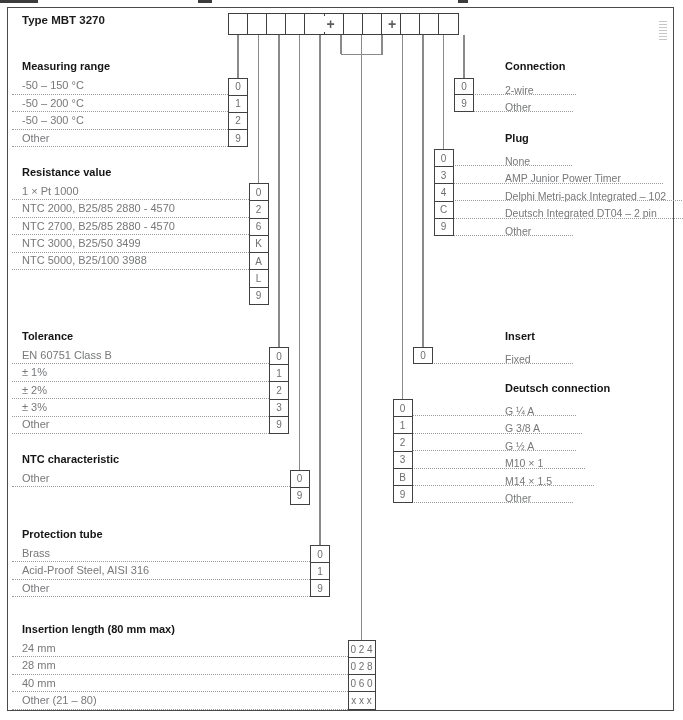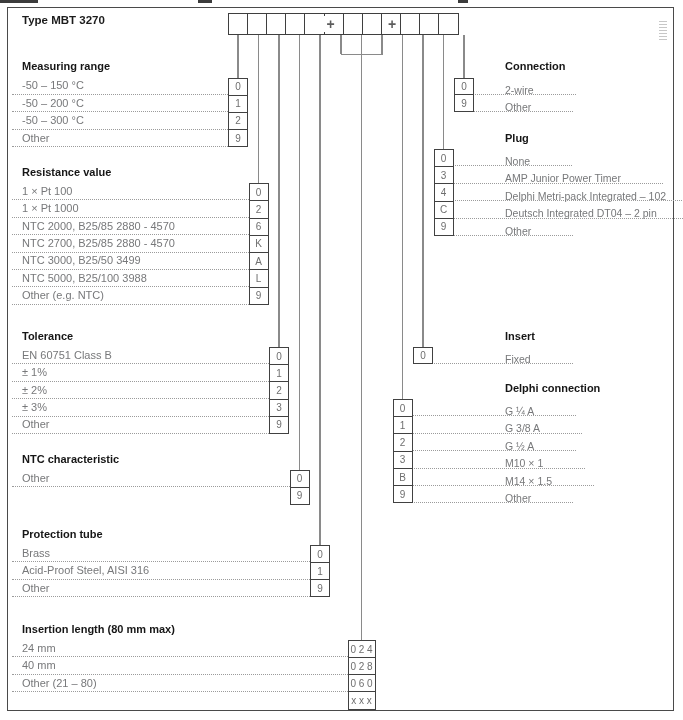--- a/index.html
+++ b/index.html
@@ -95,39 +95,33 @@
         <div class="boxstack" style="right: 0px; width: 20px; height: 69.6px;">
           <div class="cell">0</div>
           <div class="cell">1</div>
           <div class="cell">2</div>
           <div class="cell">9</div>
         </div>
       </div>
       <div class="sec-header" style="left: 22px; top: 166px;">Resistance value</div>
       <div class="sec" style="left: 12px; top: 183px; width: 256.5px; height: 121.8px;">
         <div class="rowL" style="height: 17.4px; width: 238.5px;">
-          <span class="lbl">1 × Pt 100</span>
-        </div>
-        <div class="rowL" style="height: 17.4px; width: 238.5px;">
           <span class="lbl">1 × Pt 1000</span>
         </div>
         <div class="rowL" style="height: 17.4px; width: 238.5px;">
           <span class="lbl">NTC 2000, B25/85 2880 - 4570</span>
         </div>
         <div class="rowL" style="height: 17.4px; width: 238.5px;">
           <span class="lbl">NTC 2700, B25/85 2880 - 4570</span>
         </div>
         <div class="rowL" style="height: 17.4px; width: 238.5px;">
           <span class="lbl">NTC 3000, B25/50 3499</span>
         </div>
         <div class="rowL" style="height: 17.4px; width: 238.5px;">
           <span class="lbl">NTC 5000, B25/100 3988</span>
-        </div>
-        <div class="rowL" style="height: 17.4px; width: 238.5px;">
-          <span class="lbl">Other (e.g. NTC)</span>
         </div>
         <div class="boxstack" style="right: 0px; width: 20px; height: 121.8px;">
           <div class="cell">0</div>
           <div class="cell">2</div>
           <div class="cell">6</div>
           <div class="cell">K</div>
           <div class="cell">A</div>
           <div class="cell">L</div>
           <div class="cell">9</div>
         </div>
@@ -181,20 +175,23 @@
         <div class="boxstack" style="right: 0px; width: 20px; height: 52.2px;">
           <div class="cell">0</div>
           <div class="cell">1</div>
           <div class="cell">9</div>
         </div>
       </div>
       <div class="sec-header" style="left: 22px; top: 623px;">Insertion length (80 mm max)</div>
       <div class="sec" style="left: 12px; top: 640px; width: 363.5px; height: 69.6px;">
         <div class="rowL" style="height: 17.4px; width: 337.5px;">
           <span class="lbl">24 mm</span>
+        </div>
+        <div class="rowL" style="height: 17.4px; width: 337.5px;">
+          <span class="lbl">28 mm</span>
         </div>
         <div class="rowL" style="height: 17.4px; width: 337.5px;">
           <span class="lbl">40 mm</span>
         </div>
         <div class="rowL" style="height: 17.4px; width: 337.5px;">
           <span class="lbl">Other (21 – 80)</span>
         </div>
         <div class="boxstack" style="right: 0px; width: 28px; height: 69.6px;">
           <div class="cell">0 2 4</div>
           <div class="cell">0 2 8</div>
@@ -226,21 +223,21 @@
           <div class="cell">9</div>
         </div>
       </div>
       <div class="sec-header" style="left: 505px; top: 330px;">Insert</div>
       <div class="sec" style="left: 413px; top: 347px; height: 17.4px;">
         <div class="rowR" style="height: 17.4px;"><span class="lbl" style="margin-left: 92px;">Fixed</span></div>
         <div class="boxstack" style="left: 0px; width: 20px; height: 17.4px;">
           <div class="cell">0</div>
         </div>
       </div>
-      <div class="sec-header" style="left: 505px; top: 382px;">Delphi connection</div>
+      <div class="sec-header" style="left: 505px; top: 382px;">Deutsch connection</div>
       <div class="sec" style="left: 392.5px; top: 399px; height: 104.4px;">
         <div class="rowR" style="height: 17.4px;"><span class="lbl" style="margin-left: 112.5px;">G ¼ A</span></div>
         <div class="rowR" style="height: 17.4px;"><span class="lbl" style="margin-left: 112.5px;">G 3/8 A</span></div>
         <div class="rowR" style="height: 17.4px;"><span class="lbl" style="margin-left: 112.5px;">G ½ A</span></div>
         <div class="rowR" style="height: 17.4px;"><span class="lbl" style="margin-left: 112.5px;">M10 × 1</span></div>
         <div class="rowR" style="height: 17.4px;"><span class="lbl" style="margin-left: 112.5px;">M14 × 1.5</span></div>
         <div class="rowR" style="height: 17.4px;"><span class="lbl" style="margin-left: 112.5px;">Other</span></div>
         <div class="boxstack" style="left: 0px; width: 20px; height: 104.4px;">
           <div class="cell">0</div>
           <div class="cell">1</div>

